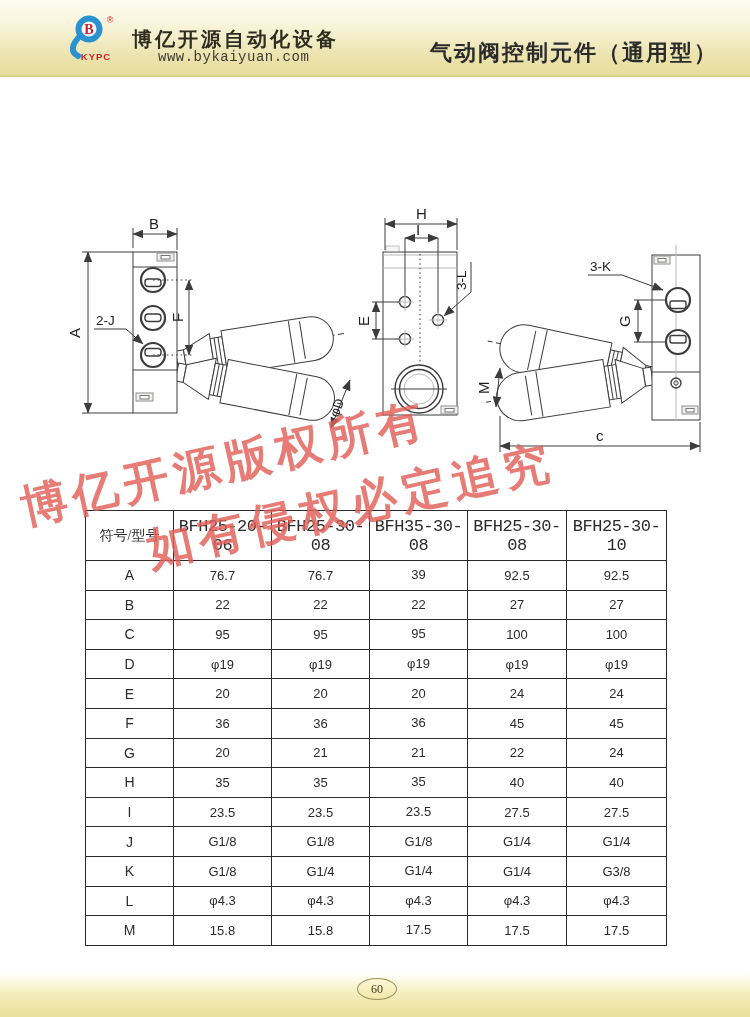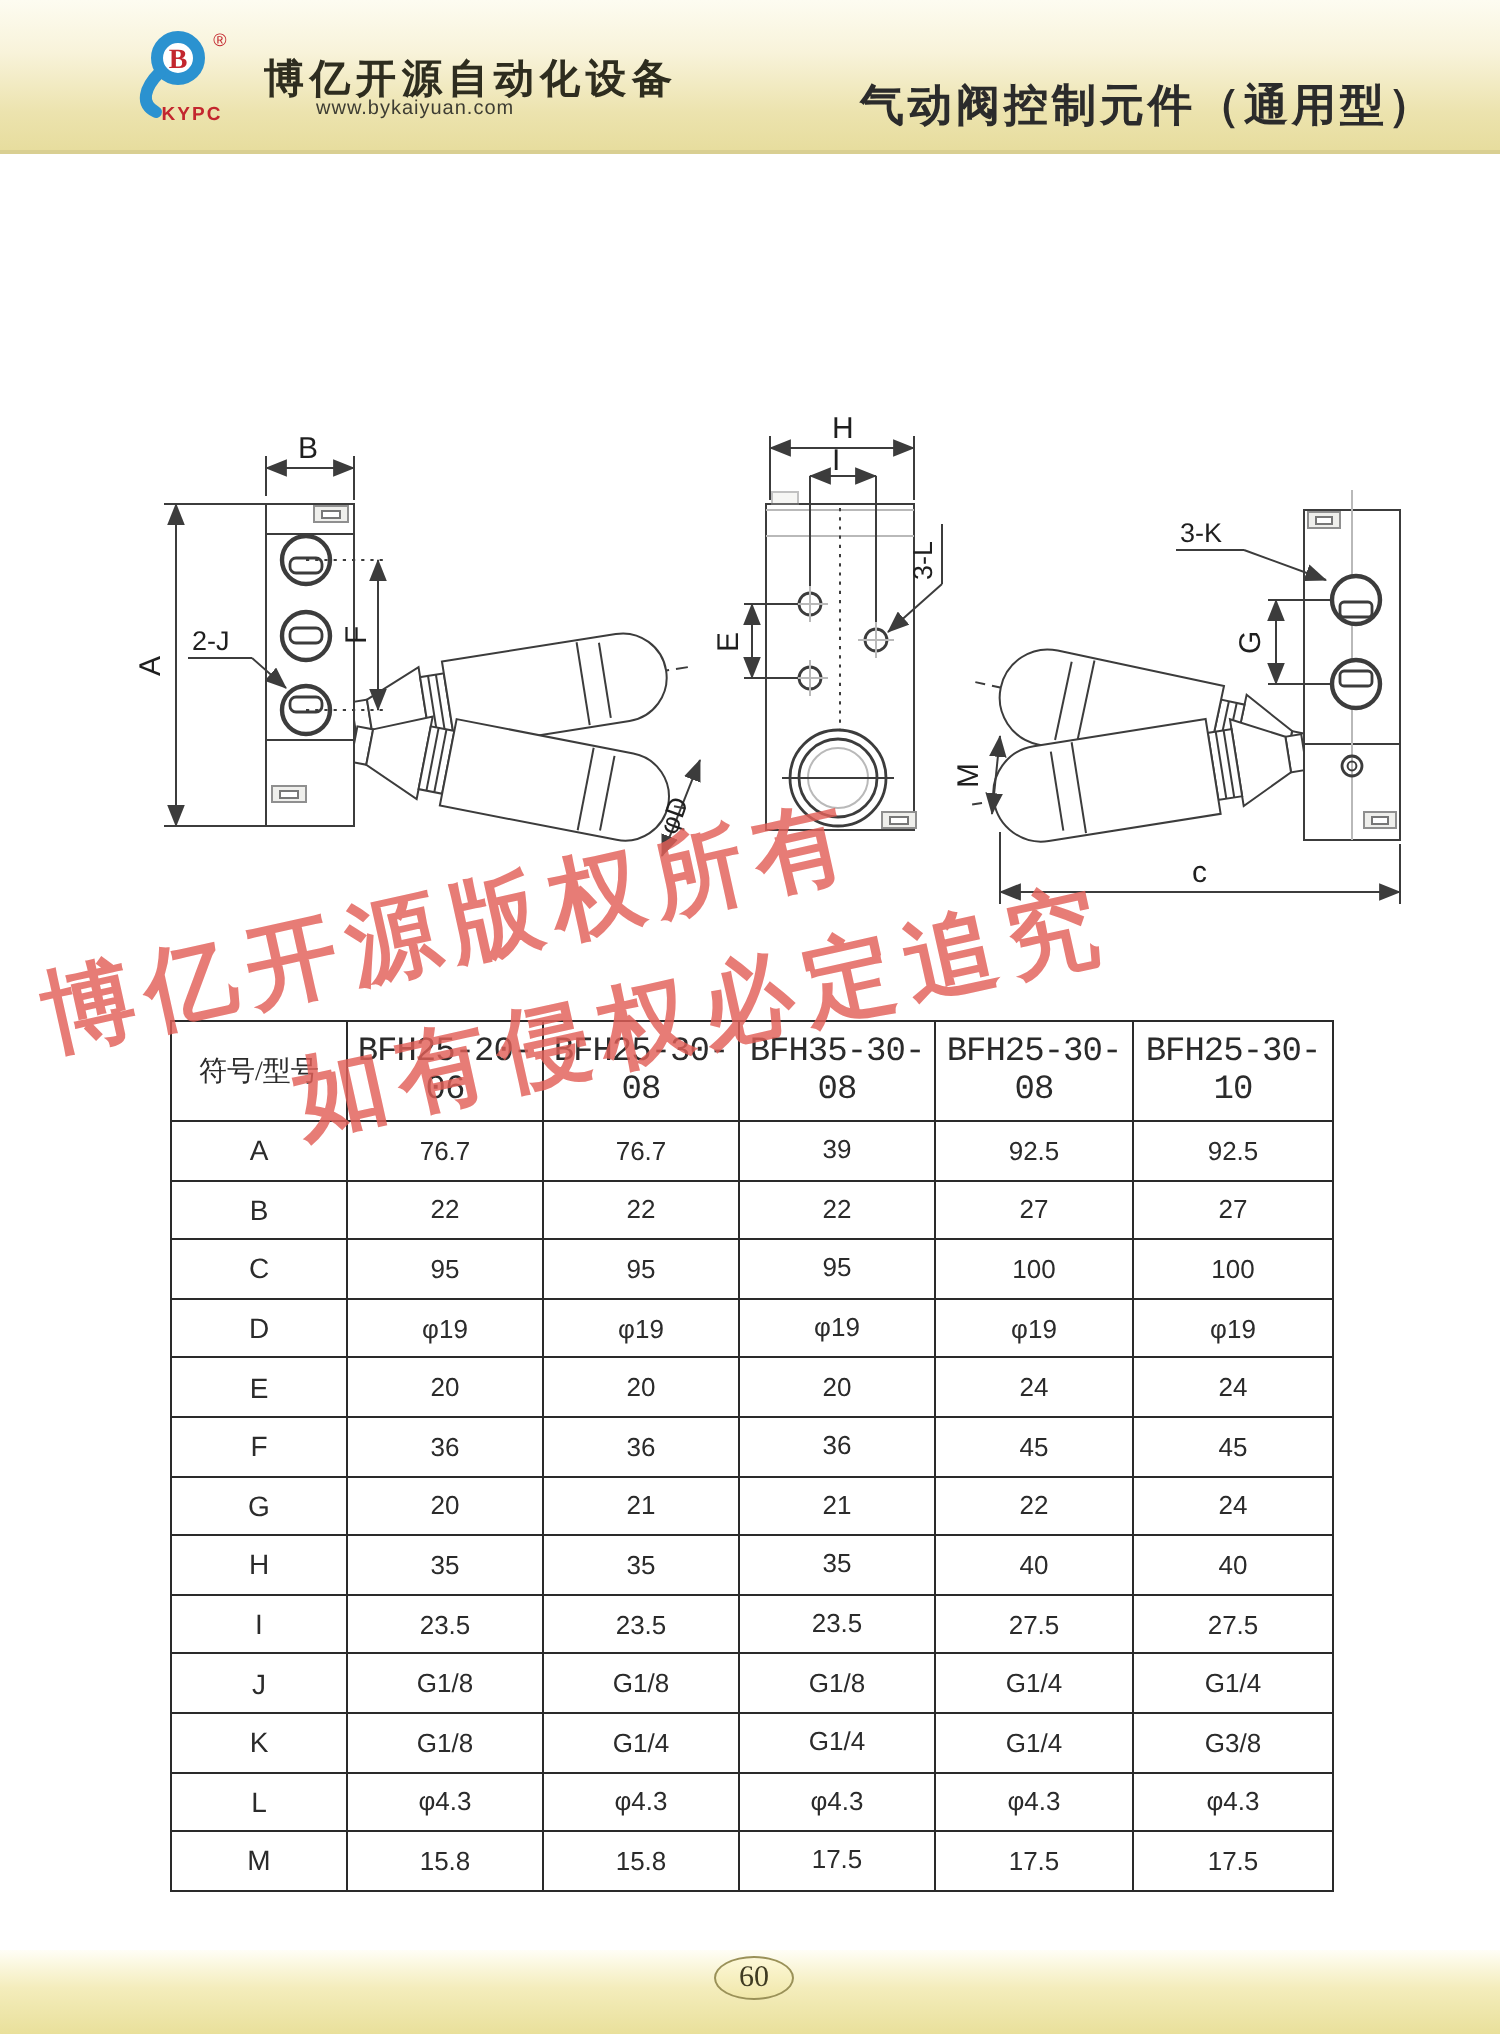--- a/index.html
+++ b/index.html
@@ -15,21 +15,21 @@
     background:linear-gradient(180deg,#fdfcf1 0%,#f8f3da 35%,#ecE3ae 75%,#e7dd9e 100%);
     border-bottom:2px solid #d9cf92;
   }
   .logo-wrap { position:absolute; left:62px; top:14px; }
   .brand-name {
     position:absolute; left:132px; top:26px;
     font-size:20px; font-weight:600; letter-spacing:3px; color:#2e2d1f;
   }
   .brand-url {
     position:absolute; left:158px; top:49px;
-    font-size:10px; color:#3e3d33; letter-spacing:0.5px;
+    font-size:14px; color:#3e3d33; letter-spacing:0.5px;font-family:Liberation Mono, monospace;
   }
   .page-title {
     position:absolute; right:32px; top:38px;
     font-size:22px; letter-spacing:2px; color:#2b2b2b; font-weight:700;
   }
 
   
   .drawings { position:absolute; left:0; top:190px; }
   .ln   { stroke:#3c3c3c; stroke-width:1; fill:none; }
   .bold { stroke-width:2.2; }
@@ -76,21 +76,21 @@
   
   .band-bottom {
     position:absolute; left:0; bottom:0; width:750px; height:42px;
     background:linear-gradient(180deg,#fffef6 0%,#f4edbc 45%,#e9e09b 100%);
   }
   .page-badge {
     position:absolute; left:357px; top:978px; width:38px; height:20px;
     border-radius:50%; border:1px solid #9a9158;
     background:linear-gradient(180deg,#fdf8d8,#f0e7a9);
     display:flex; align-items:center; justify-content:center;
-    font-family:"Liberation Serif",serif; font-size:15px; color:#3f3b22; z-index:3;
+    font-family:"Liberation Serif",serif; font-size:12px; color:#3f3b22; z-index:3;
   }
 </style>
 </head>
 <body>
 
 <div class="page">
 
   <header class="band-top">
     <div class="logo-wrap">
       <svg width="56" height="48" viewBox="0 0 56 48">

